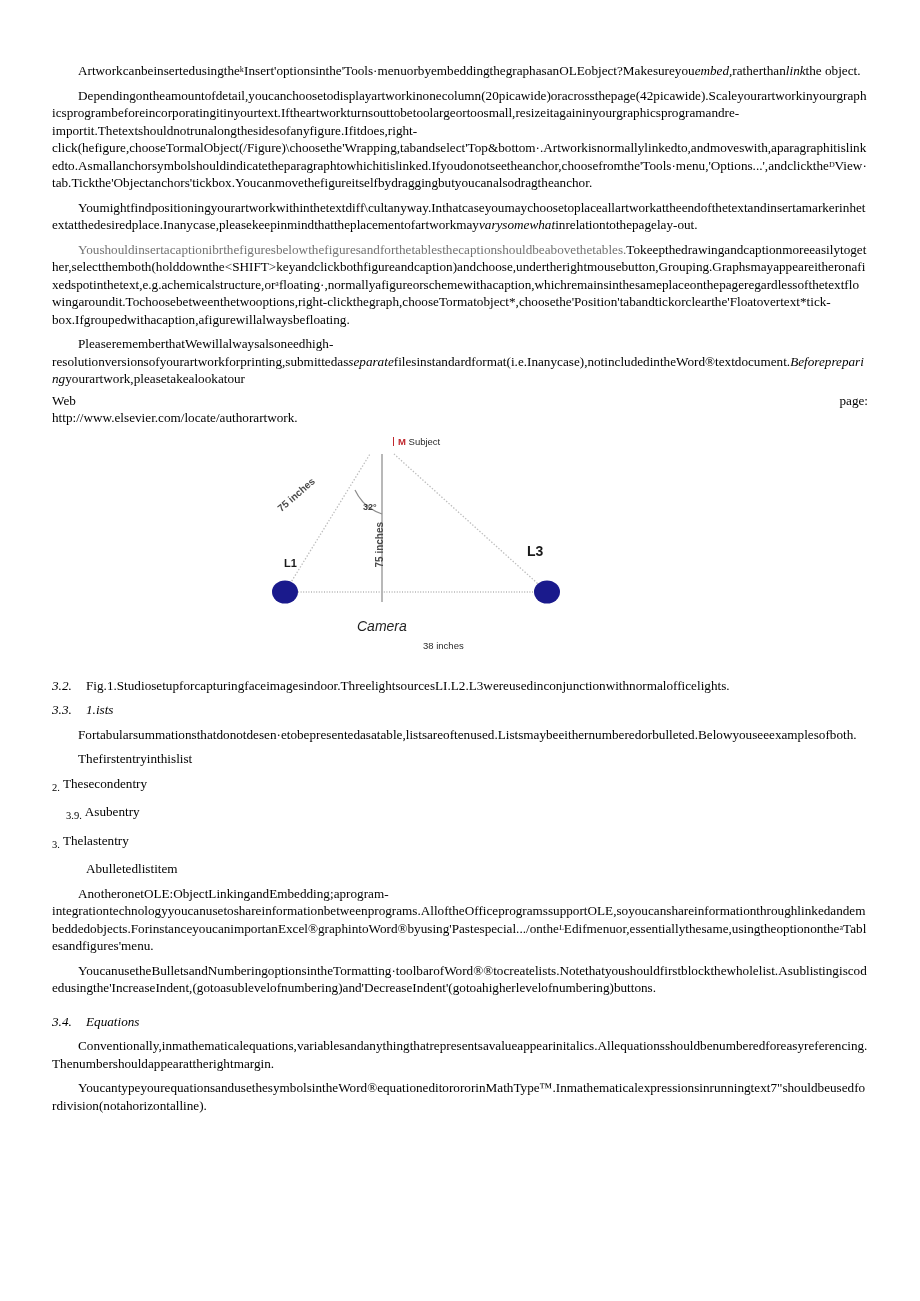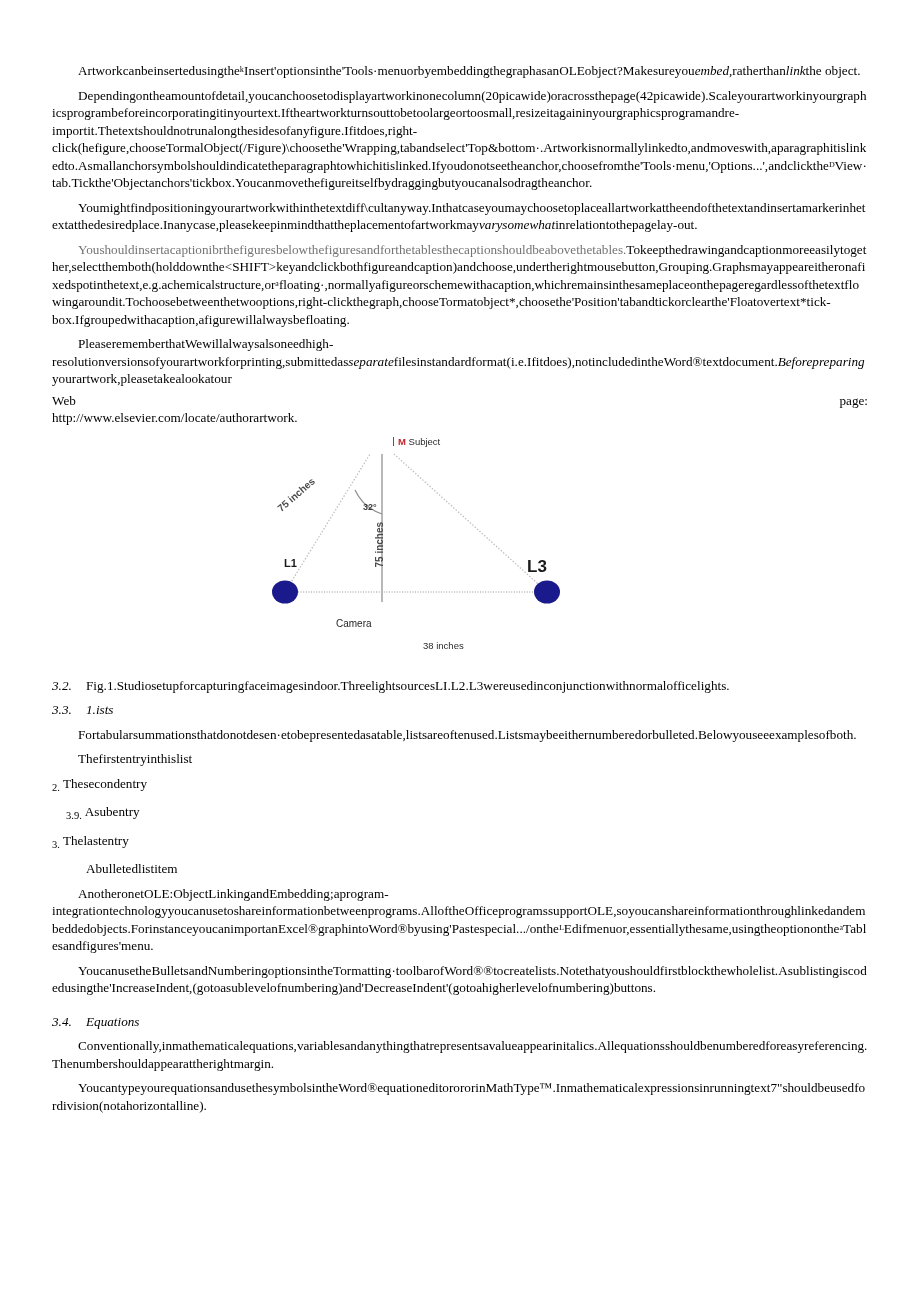--- a/index.html
+++ b/index.html
@@ -81,35 +81,35 @@
   }
   .lbl-subject .m { color: #c0272d; font-weight: 600; }
   .lbl-subject .tick {
     display:inline-block;
     width:1px; height:9px;
     background:#c0272d;
     vertical-align:-1px;
     margin-right:4px;
   }
   .lbl-l1 { left: 32px; top: 125px; font-size: 11px; font-weight: 700; color:#1a1a1a;padding-left:25px; }
-  .lbl-l3 { left: 300px; top: 125px; font-size: 17px; font-weight: 700; color:#1a1a1a; }
+  .lbl-l3 { left: 300px; top: 111px; font-size: 14px; font-weight: 700; color:#1a1a1a; }
   .lbl-angle { left: 136px; top: 70px; font-size: 9px; font-weight: 700; color:#3b3b3b; }
   .lbl-diag {
     left: 52px; top: 72px;
     font-size: 10px; font-weight: 700; color:#4a4a4a;
     transform: rotate(-41deg);
     transform-origin: left center;
   }
   .lbl-vert {
     left: 152px; top: 130px;
     font-size: 10px; font-weight: 700; color:#4a4a4a;
     transform: rotate(-90deg);
     transform-origin: left center;
   }
-  .lbl-camera { left: 109px; top: 186px; font-size: 10px; color:#1f1f1f; }
+  .lbl-camera { left: 130px; top: 186px; font-size: 14px; color:#1f1f1f;font-style:italic; }
   .lbl-base   { left: 196px; top: 208px; font-size: 9.5px; color:#2b2b2b; }
 
   
   .sec {
     display: flex;
     font-size: 13.2px;
     line-height: 17.5px;
     margin: 0 0 7px 0;
     font-style: italic;
   }
@@ -140,21 +140,21 @@
   <div class="content">
 
     <p class="indent"><span>ArtworkcanbeinsertedusingtheᵏInsert'optionsinthe'Tools·menuorbyembeddingthegraphasanOLEobject?Makesureyou</span><span class="ital">embed,</span><span>ratherthan</span><span class="ital">link</span><span>the object.</span></p>
 
     <p class="indent">Dependingontheamountofdetail,youcanchoosetodisplayartworkinonecolumn(20picawide)oracrossthepage(42picawide).Scaleyourartworkinyourgraphicsprogrambeforeincorporatingitinyourtext.Iftheartworkturnsouttobetoolargeortoosmall,resizeitagaininyourgraphicsprogramandre-importit.Thetextshouldnotrunalongthesidesofanyfigure.Ifitdoes,right-click(hefigure,chooseTormalObject(/Figure)\choosethe'Wrapping,tabandselect'Top&amp;bottom·.Artworkisnormallylinkedto,andmoveswith,aparagraphitislinkedto.Asmallanchorsymbolshouldindicatetheparagraphtowhichitislinked.Ifyoudonotseetheanchor,choosefromthe'Tools·menu,'Options...',andclicktheᴰView·tab.Tickthe'Objectanchors'tickbox.Youcanmovethefigureitselfbydraggingbutyoucanalsodragtheanchor.</p>
 
     <p class="indent"><span>Youmightfindpositioningyourartworkwithinthetextdiff\cultanyway.Inthatcaseyoumaychoosetoplaceallartworkattheendofthetextandinsertamarkerinhetextatthedesiredplace.Inanycase,pleasekeepinmindthattheplacementofartworkmay</span><span class="ital">varysomewhat</span><span>inrelationtothepagelay-out.</span></p>
 
     <p class="indent"><span class="orange">Youshouldinsertacaptionibrthefiguresbelowthefiguresandforthetablesthecaptionshouldbeabovethetables.</span><span>Tokeepthedrawingandcaptionmoreeasilytogether,selectthemboth(holddownthe&lt;SHIFT&gt;keyandclickbothfigureandcaption)andchoose,undertherightmousebutton,Grouping.Graphsmayappeareitheronafixedspotinthetext,e.g.achemicalstructure,orᵃfloating·,normallyafigureorschemewithacaption,whichremainsinthesameplaceonthepageregardlessofthetextflowingaroundit.Tochoosebetweenthetwooptions,right-clickthegraph,chooseTormatobject*,choosethe'Position'tabandtickorclearthe'Floatovertext*tick-box.Ifgroupedwithacaption,afigurewillalwaysbefloating.</span></p>
 
-    <p class="indent tight"><span>PleaserememberthatWewillalwaysalsoneedhigh-resolutionversionsofyourartworkforprinting,submittedas</span><span class="ital">separate</span><span>filesinstandardformat(i.e.Ifitdoes),notincludedintheWord®textdocument.</span><span class="ital">Beforepreparing</span><span>yourartwork,pleasetakealookatour</span></p>
+    <p class="indent tight"><span>PleaserememberthatWewillalwaysalsoneedhigh-resolutionversionsofyourartworkforprinting,submittedas</span><span class="ital">separate</span><span>filesinstandardformat(i.e.Inanycase),notincludedintheWord®textdocument.</span><span class="ital">Beforepreparing</span><span>yourartwork,pleasetakealookatour</span></p>
 
     <div class="weblinepair">
       <span>Web</span>
       <span>page:</span>
     </div>
     <p class="tight">http://www.elsevier.com/locate/authorartwork.</p>
 
     <div class="figure-wrap">
       <div class="figure-inner">
 

